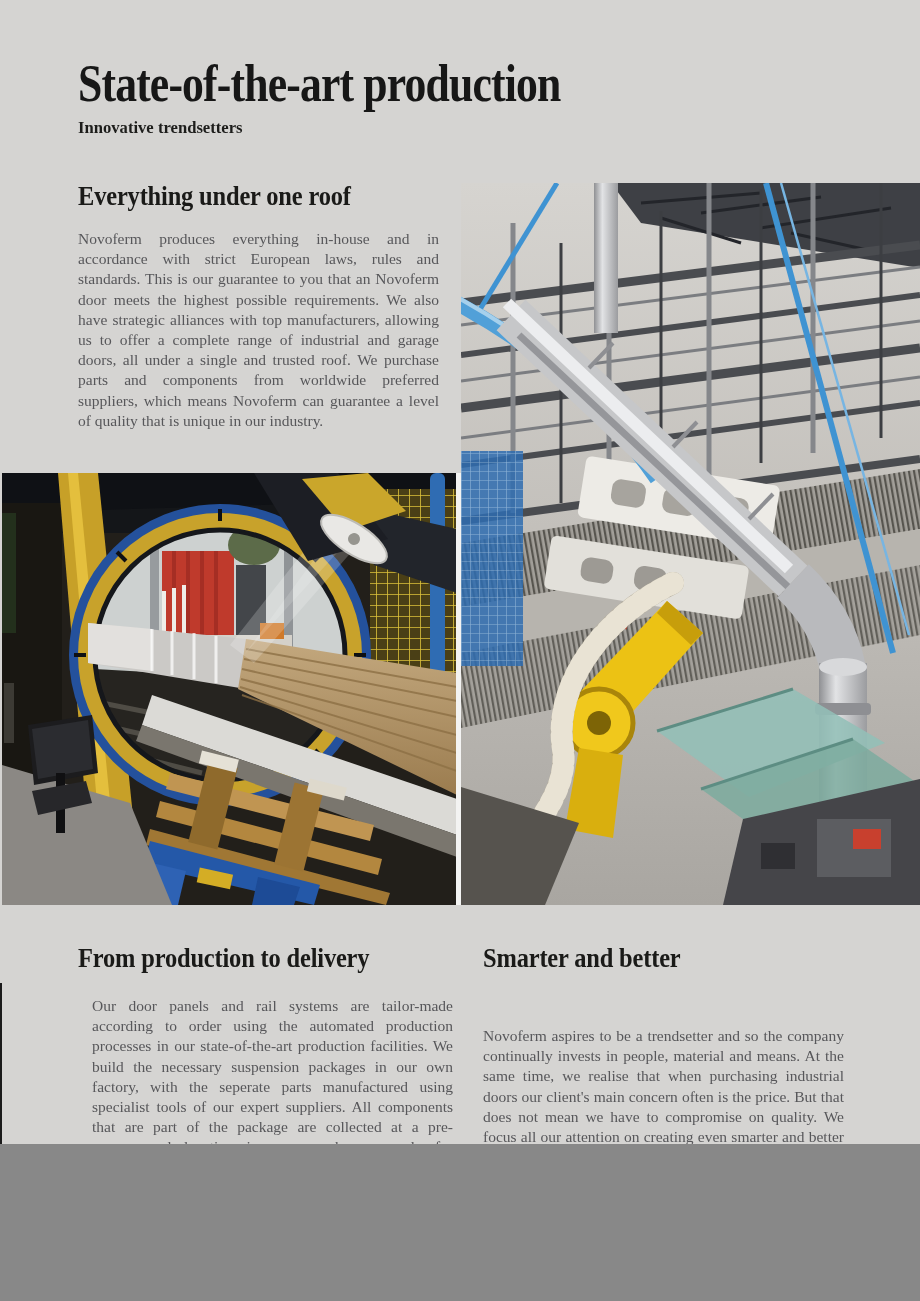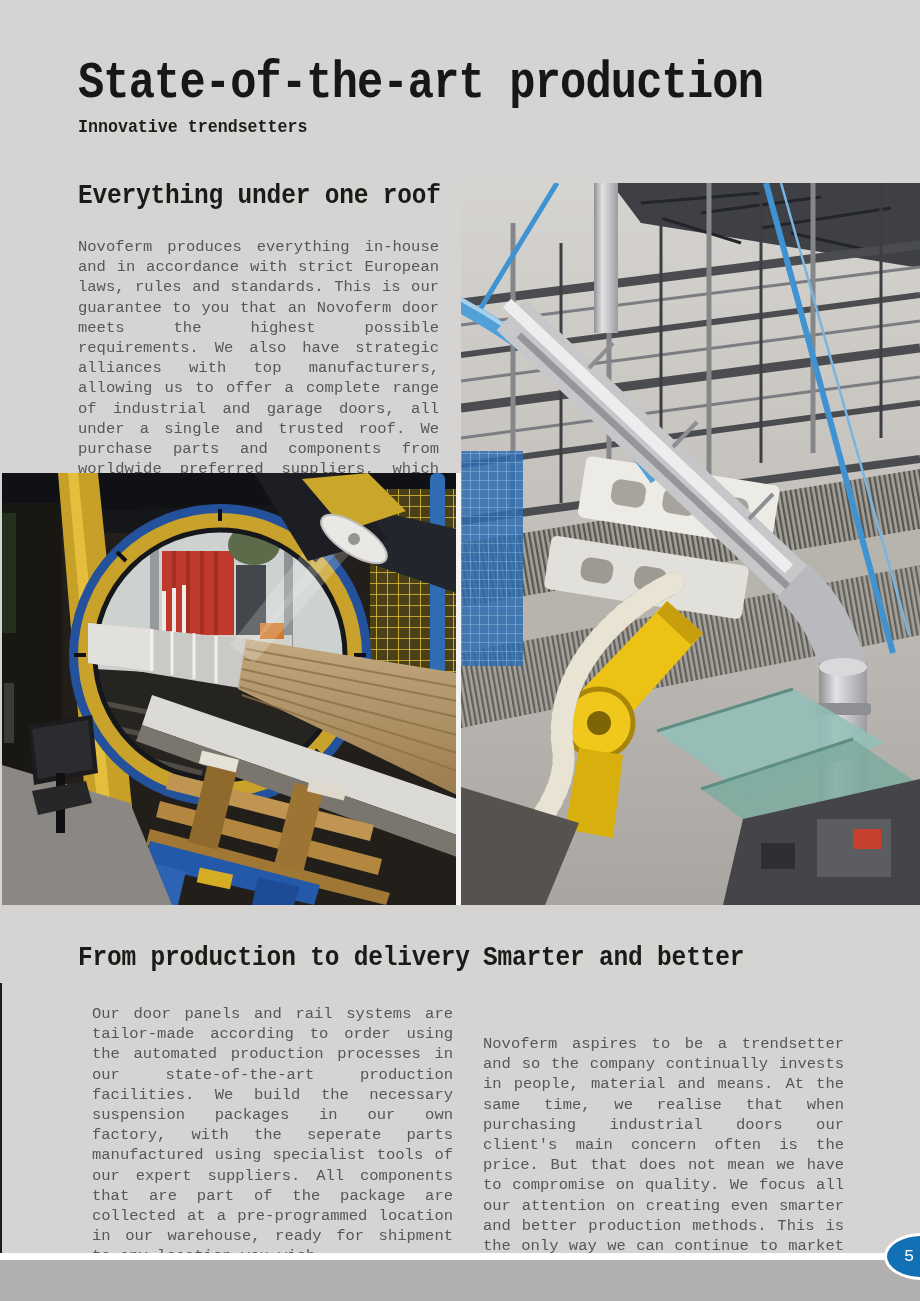--- a/index.html
+++ b/index.html
@@ -1,19 +1,19 @@
 <!DOCTYPE html>
 <html><head>
 <meta charset="utf-8">
 <style>
   html,body{margin:0;padding:0;background:#888;}
   .page{
-    position:relative;width:920px;height:1301px;margin:0 auto;
+    position:relative;width:920px;height:1144px;margin:0 auto;
     background:#d5d4d2;overflow:hidden;
-    font-family:Liberation Mono, monospace;
+    font-family:Liberation Serif, serif;
   }
   .title{
     position:absolute;left:78px;top:54px;
     font-size:52px;font-weight:700;color:#171717;letter-spacing:-1px;
     transform:scaleX(.84);transform-origin:left top;white-space:nowrap;
   }
   .subtitle{
     position:absolute;left:78px;top:117px;
     font-size:17.5px;font-weight:700;color:#1d1d1b;
     transform:scaleX(.95);transform-origin:left top;white-space:nowrap;
@@ -22,21 +22,20 @@
     position:absolute;font-size:27.5px;font-weight:700;color:#1a1a18;
     transform:scaleX(.89);transform-origin:left top;white-space:nowrap;letter-spacing:-.2px;
   }
   .h2-intro{left:78px;top:180px;}
   .h2-left{left:78px;top:942px;}
   .h2-right{left:483px;top:942px;}
   .body-text{
     position:absolute;width:361px;
     font-size:15.5px;line-height:20.2px;color:#57575a;
     text-align:justify;
-    margin-top:8px;
   }
   .p-intro{left:78px;top:229px;}
   .p-left{left:92px;top:996px;}
   .p-right{left:483px;top:1026px;}
   .photo{position:absolute;display:block;}
   .photo-right{left:461px;top:183px;width:459px;height:722px;}
   .photo-left{left:2px;top:473px;width:455px;height:432px;}
   .photo-gap{position:absolute;left:456px;top:473px;width:5px;height:432px;background:#f3f3f2;}
   .edge-shadow{position:absolute;left:0;top:983px;width:2px;height:270px;background:#1b1b1b;}
   .footer-line{position:absolute;left:0;top:1253px;width:920px;height:7px;background:#ffffff;}

